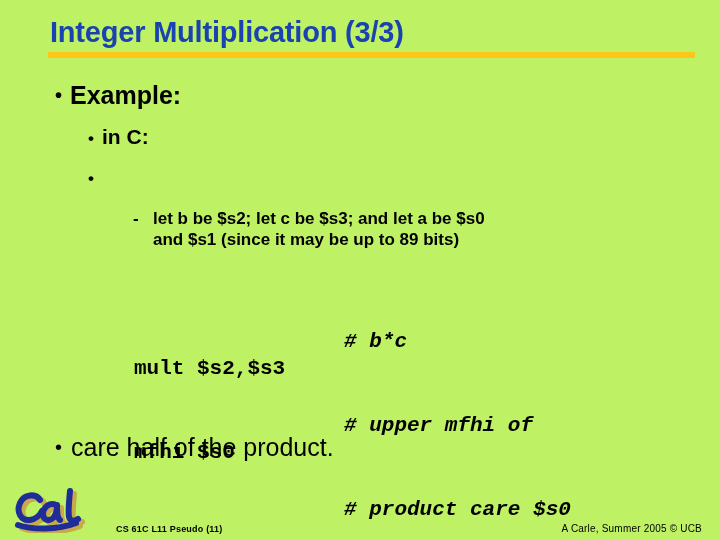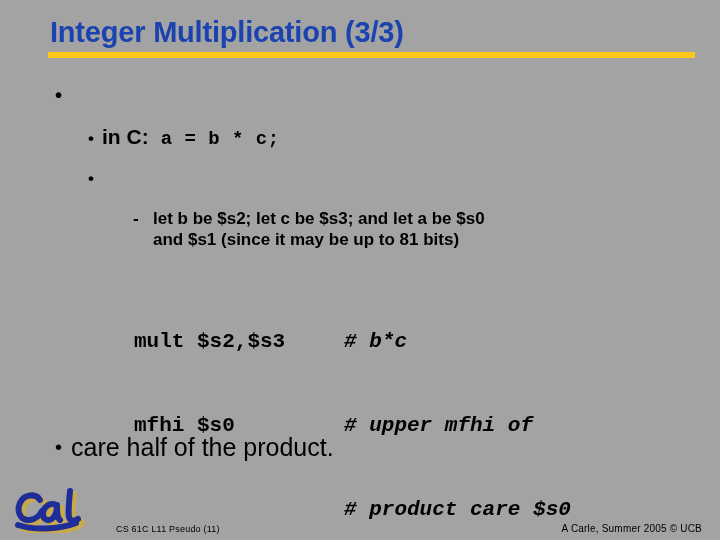--- a/index.html
+++ b/index.html
@@ -12,21 +12,21 @@
     height: 540px;
     overflow: hidden;
     font-family: "Liberation Sans", sans-serif;
     color: #000000;
     position: relative;
   }
   .slide {
     position: relative;
     width: 720px;
     height: 540px;
-    background: #a3a3a3;
+    background: #bef264;
   }
 
   
   .title {
     position: absolute;
     left: 50px;
     top: 14px;
     font-size: 29px;
     font-weight: bold;
     color: #1a43b0;
@@ -115,20 +115,21 @@
     color: #000000;
     white-space: pre;
   }
   .code-row {
     display: flex;
     height: 28px;
   }
   .code-instr {
     width: 210px;
     flex: 0 0 210px;
+    margin-top: 27px;
   }
   .code-comment {
     white-space: pre;
     font-style: italic;
   }
 
   
   .note {
     position: absolute;
     left: 55px;
@@ -158,21 +159,21 @@
     height: 46px;
   }
   .cal-logo svg { display: block; }
 
   
   .footer-left {
     position: absolute;
     left: 75px;
     top: 524px;
     font-size: 9px;
-    font-weight: normal;
+    font-weight: bold;
     color: #000000;
     white-space: nowrap;
     letter-spacing: 0.2px;
     padding-left: 41px;
   }
   .footer-right {
     position: absolute;
     right: 18px;
     top: 523px;
     font-size: 10px;
@@ -185,37 +186,37 @@
 </head>
 <body>
 
 <div class="slide">
 
   <div class="title">Integer Multiplication (3/3)</div>
   <div class="title-rule"></div>
 
   <div class="lvl1" style="left:55px; top:80px;">
     <span class="dot">•</span>
+    <span>Example:</span>
   </div>
 
   <div class="lvl2" style="left:88px; top:124px;">
     <span class="dot">•</span>
     <span>in C:</span>
-    <span class="inline-code">a = b * c;</span>
   </div>
 
   <div class="lvl2" style="left:88px; top:166px;">
     <span class="dot">•</span>
   </div>
 
   <div class="lvl3" style="left:133px; top:208px;">
     <span class="dash">-</span>
     <span class="txt">
       <span style="display: block;">let b be $s2; let c be $s3; and let a be $s0</span>
-      <span style="display: block;">and $s1 (since it may be up to 81 bits)</span>
+      <span style="display: block;">and $s1 (since it may be up to 89 bits)</span>
     </span>
   </div>
 
   <div class="codeblock">
     <div class="code-row">
       <span class="code-instr">mult $s2,$s3</span>
       <span class="code-comment"># b*c</span>
     </div>
     <div class="code-row">
       <span class="code-instr">mfhi $s0</span>

